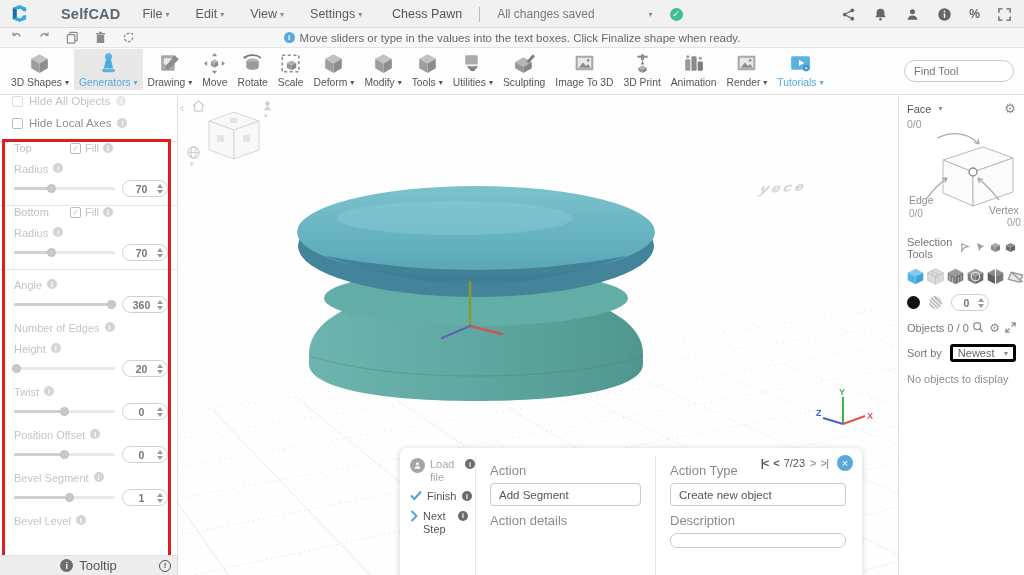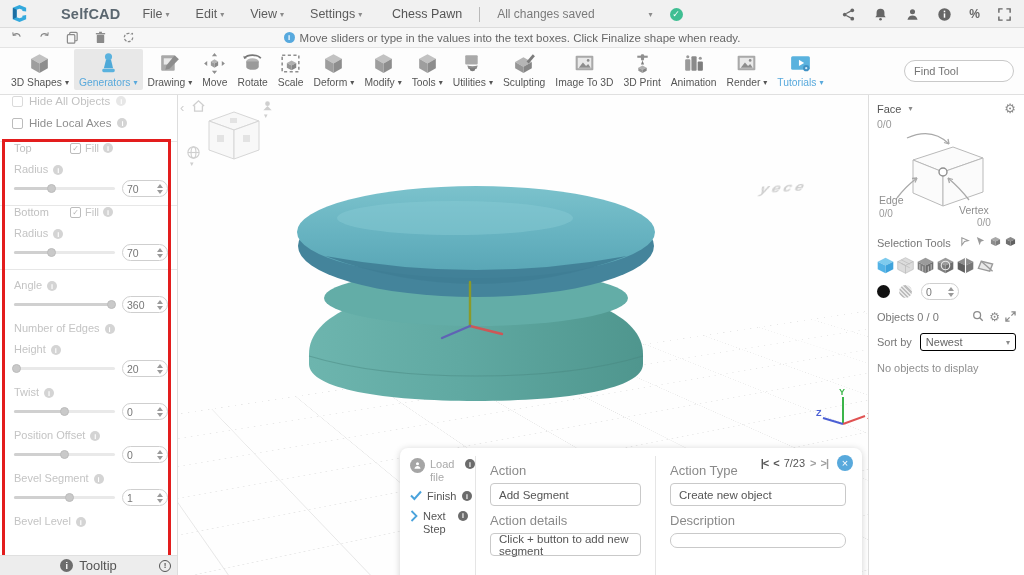--- a/index.html
+++ b/index.html
@@ -53,29 +53,29 @@
   .lp-row{display:flex;align-items:center;gap:6px;font-size:11.5px;color:#8f8f8f;padding:0 12px;height:20px;}
   .lp-row.cut{margin-top:-4px;opacity:.55;}
   .cb{width:11px;height:11px;border:1.5px solid #bcbcbc;border-radius:2px;display:inline-flex;
       align-items:center;justify-content:center;background:#fff;flex:none;font-size:8px;color:#b5b5b5;}
   .info{width:10px;height:10px;border-radius:50%;background:#d4d4d4;color:#fff;font-size:7.5px;font-weight:bold;
     display:inline-flex;align-items:center;justify-content:center;flex:none;}
   .lp-divider{height:1px;background:#e7e7e7;margin-top:8px;}
   .group-head{display:flex;align-items:flex-start;padding:0 14px;font-size:11px;color:#c0c0c0;}
   .group-title{width:56px;}
   .fillcb{display:flex;align-items:center;gap:4px;color:#c4c4c4;}
-  .param-label{padding:0 14px;margin-top:9px;font-size:11px;color:#c4c4c4;display:flex;gap:5px;align-items:flex-end;}
+  .param-label{padding:0 14px;margin-top:9px;font-size:11px;color:#c4c4c4;display:flex;gap:5px;align-items:flex-start;}
   .slider-row{display:flex;align-items:center;padding:0 9px 0 14px;margin-top:5px;gap:7px;height:17px;}
   .slider{position:relative;flex:1;height:9px;}
   .track{position:absolute;left:0;right:0;top:3px;height:3px;background:#e9e9e9;border-radius:2px;}
   .fillbar{position:absolute;left:0;top:3px;height:3px;background:#d0d0d0;border-radius:2px;}
   .thumb{position:absolute;top:0;width:9px;height:9px;margin-left:-5px;border-radius:50%;background:#c9c9c9;border:1px solid #bcbcbc;}
   .numbox{width:46px;height:17px;border:1px solid #cfcfcf;border-radius:9px;display:flex;align-items:center;
     padding:0 4px 0 4px;font-size:10.5px;color:#777;background:#fff;flex:none;}
-  .numval{flex:1;text-align:left;}
+  .numval{flex:1;text-align:center;font-weight:bold;}
   .spin{display:flex;flex-direction:column;gap:2px;margin-left:1px;}
   .spin b{width:0;height:0;border-left:3px solid transparent;border-right:3px solid transparent;}
   .spin .up{border-bottom:4px solid #9a9a9a;}
   .spin .dn{border-top:4px solid #9a9a9a;}
   #red-box{position:absolute;left:2px;top:44px;width:169px;height:420px;border:3px solid #e31d1d;pointer-events:none;}
   #tooltip-bar{position:absolute;bottom:0;left:0;right:0;height:20px;background:#ededed;border-top:1px solid #e0e0e0;
     display:flex;align-items:center;justify-content:center;gap:6px;font-size:13px;color:#555;}
   .dark-i{width:13px;height:13px;border-radius:50%;background:#6d6d6d;color:#fff;font-size:9px;font-weight:bold;
     display:inline-flex;align-items:center;justify-content:center;}
   .excl-i{position:absolute;right:6px;width:12px;height:12px;border:1.5px solid #555;border-radius:50%;color:#555;
@@ -110,40 +110,40 @@
   .info-d{width:10px;height:10px;background:#6b6b6b;border-radius:50%;color:#fff;font-size:7px;font-weight:bold;
     display:inline-flex;align-items:center;justify-content:center;flex:none;margin-top:1px;}
   .dlg-c2{flex:1;padding:0 14px;border-right:1px solid #e5e5e5;}
   .dlg-c3{width:196px;padding:0 6px 0 14px;}
   .dlg-label{font-size:13px;color:#8a8a8a;margin:7px 0 5px;}
   .dlg-input{border:1px solid #c9c9c9;border-radius:4px;height:23px;display:flex;align-items:center;
     padding:0 8px;font-size:11.5px;color:#555;background:#fff;}
   .dlg-input.short{height:15px;border-radius:7px;}
 
   
-  #right-panel{position:relative;width:156px;background:#fff;border-left:1px solid #ddd;flex:none;padding:6px 8px;font-size:11px;color:#555;}
+  #right-panel{position:relative;width:126px;background:#fff;border-left:1px solid #ddd;flex:none;padding:6px 8px;font-size:11px;color:#555;}
   .rp-head{display:flex;align-items:center;}
   .rp-face{display:flex;align-items:center;gap:4px;cursor:pointer;color:#555;}
   .rp-gear{margin-left:auto;color:#8c8c8c;font-size:13px;cursor:pointer;}
   .rp-count{color:#999;font-size:10.5px;margin-top:2px;}
   #rp-illu{position:relative;height:98px;margin-top:2px;color:#8f8f8f;}
   #rp-illu .lbl{position:absolute;font-size:10.5px;}
   #rp-illu .cnt{position:absolute;font-size:10px;color:#9a9a9a;}
   .rp-seltools{display:flex;align-items:center;margin-top:6px;color:#777;}
   .st-icons{margin-left:auto;display:flex;gap:4px;}
   .rp-modes{display:flex;gap:3px;margin-top:8px;}
   .rp-modes svg{display:block;}
   .rp-swatch{display:flex;align-items:center;gap:9px;margin-top:9px;}
   .blackdot{width:13px;height:13px;border-radius:50%;background:#111;}
   .hatchball{width:13px;height:13px;border-radius:50%;background:
      repeating-linear-gradient(45deg,#bdbdbd 0 1.5px,#e9e9e9 1.5px 3px);}
   .rp-objects{display:flex;align-items:center;margin-top:10px;color:#777;}
   .obj-icons{margin-left:auto;display:flex;gap:5px;align-items:center;color:#8c8c8c;}
   .rp-sort{display:flex;align-items:center;margin-top:9px;color:#777;}
-  .sortsel{margin-left:8px;flex:1;border:1px solid #000000;border-radius:3px;height:18px;display:flex;
+  .sortsel{margin-left:8px;flex:1;border:3px solid #000000;border-radius:3px;height:18px;display:flex;
     align-items:center;padding:0 5px;color:#666;background:#fff;cursor:pointer;}
   .sortsel .caret{margin-left:auto;}
   .rp-empty{margin-top:11px;color:#8f8f8f;}
   .nav-ic{position:absolute;color:#cfcfcf;}
 </style>
 </head>
 <body>
 
 <div id="app">
 
@@ -664,21 +664,20 @@
                   <path d="M1.5 1l5 5-5 5"></path>
                 </svg>
               <span class="txt">Next Step</span>
               <span class="info-d">i</span>
             </div>
           </div>
           <div class="dlg-c2">
             <div class="dlg-label">Action</div>
             <div class="dlg-input">Add Segment</div>
             <div class="dlg-label">Action details</div>
-            <div class="dlg-input">Click + button to add new segment</div>
           </div>
           <div class="dlg-c3">
             <div class="dlg-label">Action Type</div>
             <div class="dlg-input">Create new object</div>
             <div class="dlg-label">Description</div>
             <div class="dlg-input short"></div>
           </div>
         </div>
       </section>
     </main>

